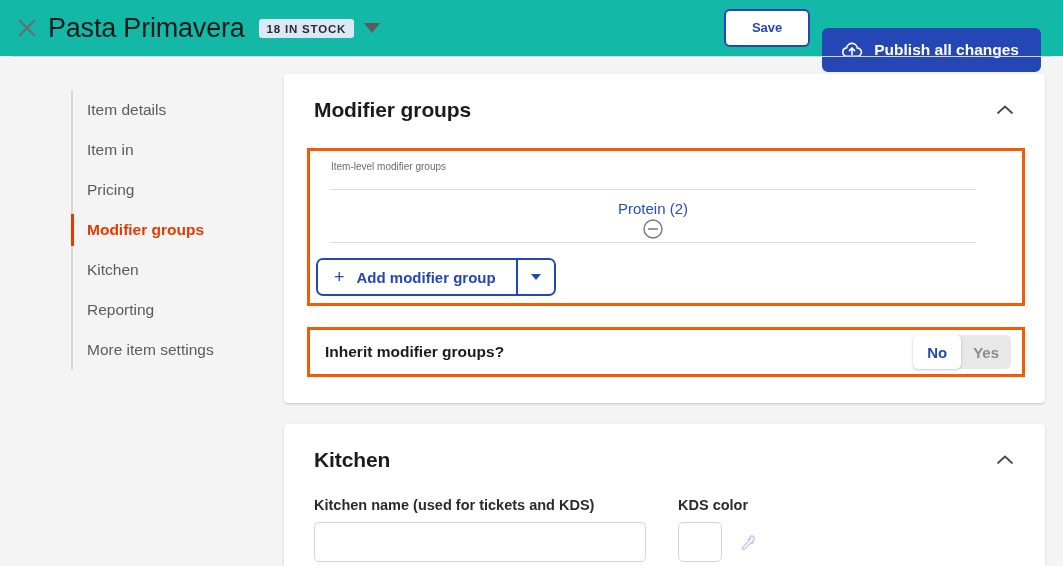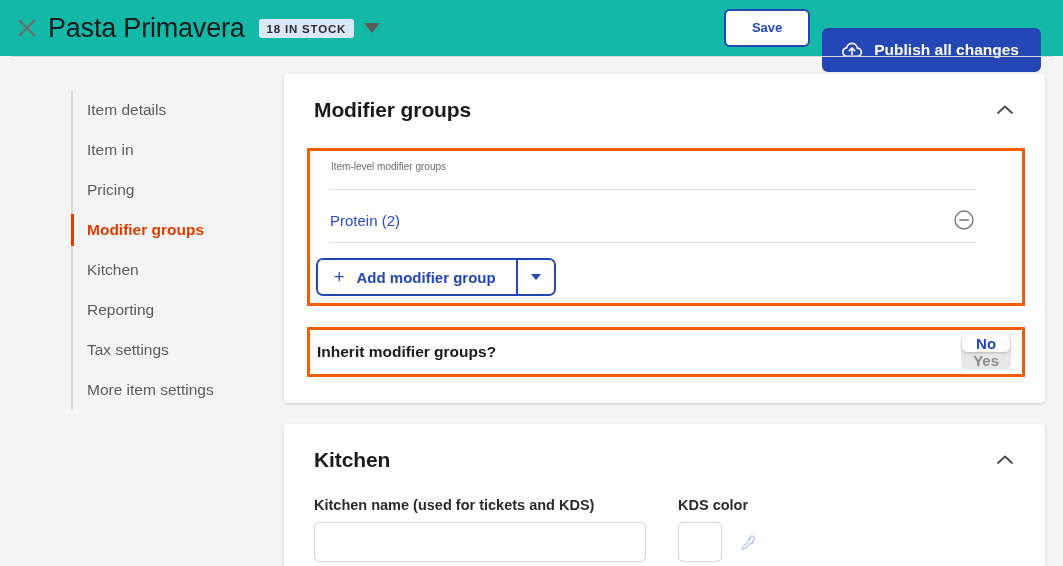--- a/index.html
+++ b/index.html
@@ -218,20 +218,21 @@
 
   .mod-row {
     position: absolute;
     left: 46px;
     top: 52px;
     width: 933px;
     height: 40px;
     display: flex;
     align-items: center;
     justify-content: space-between;
+    flex-direction: column;
   }
 
   .mod-link {
     font-size: 15px;
     color: #2b4cc0;
     cursor: pointer;
   }
 
   .minus-btn {
     width: 24px; height: 24px;
@@ -296,37 +297,36 @@
   
   .inherit-row {
     position: absolute;
     left: 307px;
     top: 327px;
     width: 718px;
     height: 50px;
     display: flex;
     align-items: center;
     justify-content: space-between;
-    padding: 0 14px 0 10px;
+    padding: 0 14px 0 18px;
   }
 
   .inherit-label {
     font-size: 15.5px;
     font-weight: 700;
     color: #1b1b1b;
   }
 
   .toggle {
     display: flex;
     background: #e8e8e8;
     border-radius: 5px;
     height: 34px;
     align-items: center;
     padding: 0;
-    flex-direction: column;
   }
 
   .toggle-opt {
     height: 34px;
     min-width: 48px;
     display: flex;
     align-items: center;
     justify-content: center;
     font-size: 15px;
     font-weight: 700;
@@ -437,23 +437,20 @@
   <div class="nav-item active">
     <span>Modifier groups</span>
   </div>
   <div class="nav-item">
     <span>Kitchen</span>
   </div>
   <div class="nav-item">
     <span>Reporting</span>
   </div>
   <div class="nav-item">
-    <span>Tax settings</span>
-  </div>
-  <div class="nav-item">
     <span>More item settings</span>
   </div>
 </nav>
 
 <section class="card card-modifier">
   <div class="card-header">
     <div class="card-title">Modifier groups</div>
     <div class="chevron-btn">
       <svg width="20" height="14" viewBox="0 0 20 14" aria-hidden="true">
         <polyline points="3,10 10,3.5 17,10" fill="none" stroke="#4a4a4a" stroke-width="1.8" stroke-linecap="round" stroke-linejoin="round"></polyline>

